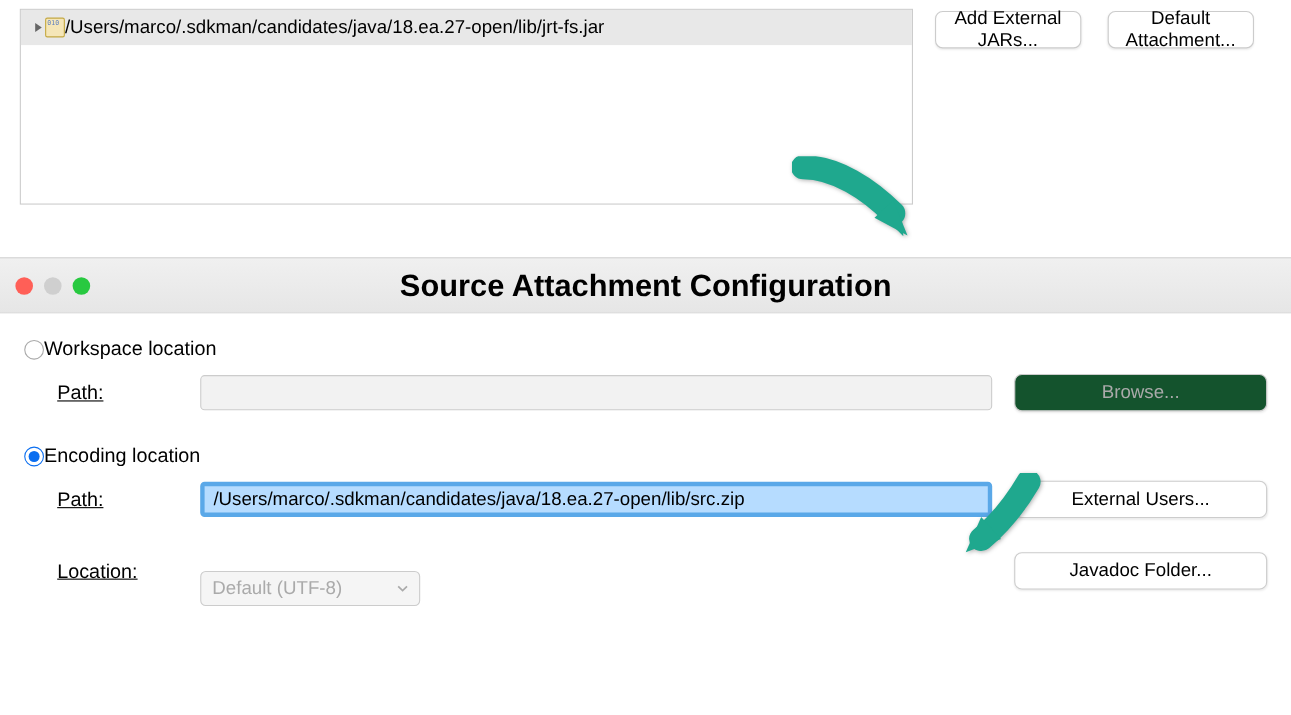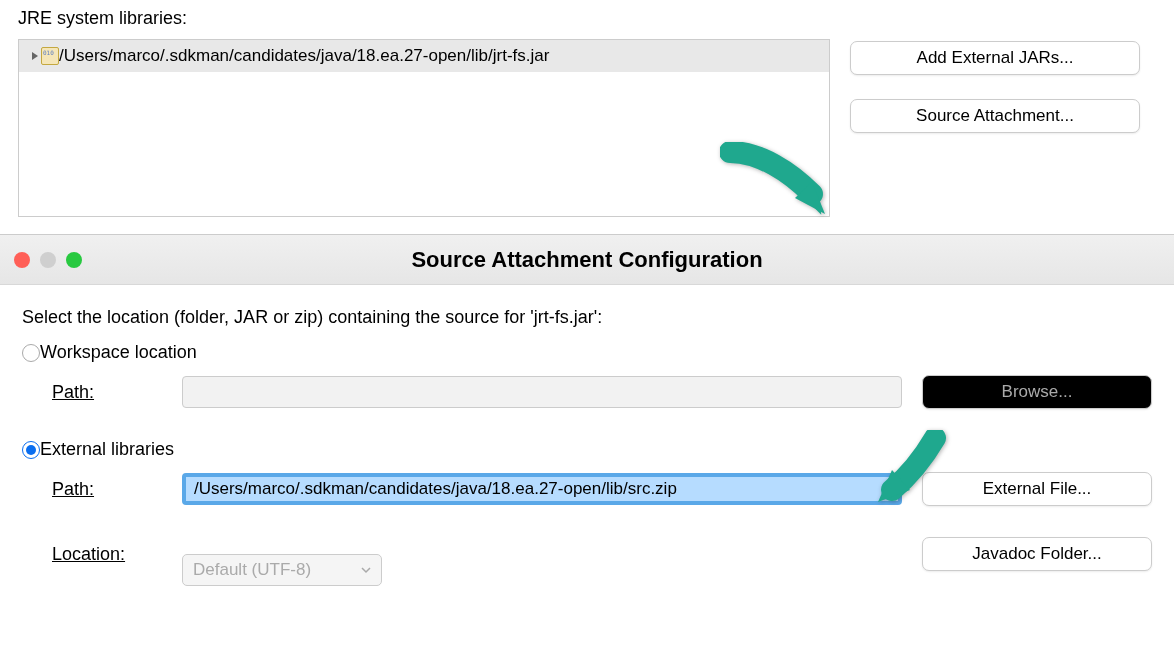--- a/index.html
+++ b/index.html
@@ -76,40 +76,40 @@
       font-family: monospace;
     }
     
     .tree-text {
       font-size: 17px;
     }
     
     .right-buttons {
       flex: 0 0 290px;
       display: flex;
-      flex-direction: column;
+      flex-direction: row;
       gap: 24px;
       padding-top: 2px;
     }
     
     .mac-button {
       height: 34px;
       background: #fff;
       border: 1px solid #ccc;
       border-radius: 7px;
       font-size: 17px;
       cursor: pointer;
       box-shadow: 0 1px 2px rgba(0,0,0,0.08);
       display: flex;
       align-items: center;
       justify-content: center;
     }
     .mac-button:disabled {
       color: #aaa;
-      background: #000000;
+      background: #14532d;
     }
     
     .dialog {
       position: absolute;
       top: 234px;
       left: 0;
       right: 0;
       background: #ececec;
       border-top: 1px solid #ccc;
       height: 416px;
@@ -136,21 +136,21 @@
       height: 16px;
       border-radius: 50%;
     }
     .tl-red { background: #ff5f57; }
     .tl-yellow { background: #cfcfcf; }
     .tl-green { background: #28c940; }
     
     .dialog-title {
       flex: 1;
       text-align: center;
-      font-size: 22px;
+      font-size: 28px;
       font-weight: 600;
     }
     
     .dialog-body {
       background: #ffffff;
       padding: 22px;
       height: calc(100% - 50px);
     }
     
     .instruction {
@@ -249,36 +249,35 @@
     }
     
     .ext-section {
       margin-top: 30px;
     }
   </style>
 </head>
 <body>
 
 <div class="top-section">
-  <div class="jre-label">JRE system libraries:</div>
   <div class="tree-container">
     <div class="tree-panel">
       <div class="tree-row">
         <span class="chevron">
           <svg width="10" height="10" viewBox="0 0 10 10">
               <path d="M2 1 L8 5 L2 9 Z" fill="#666"></path>
             </svg>
         </span>
         <span class="jar-icon"></span>
         <span class="tree-text">/Users/marco/.sdkman/candidates/java/18.ea.27-open/lib/jrt-fs.jar</span>
       </div>
     </div>
     <div class="right-buttons">
       <button class="mac-button">Add External JARs...</button>
-      <button class="mac-button">Source Attachment...</button>
+      <button class="mac-button">Default Attachment...</button>
     </div>
   </div>
 </div>
 
 <div class="arrow-annotation" style="top:142px; left:720px;">
   <svg width="130" height="85" viewBox="0 0 130 85">
     <path d="M10 10 Q 55 20, 95 55 L 80 50 L 100 70 L 98 48 L 95 55 Z" fill="#1fa88e" stroke="#1fa88e" stroke-width="2"></path>
     <path d="M10 10 C 40 10, 70 30, 92 52" fill="none" stroke="#1fa88e" stroke-width="22" stroke-linecap="round"></path>
     <polygon points="105,72 75,56 92,40" fill="#1fa88e"></polygon>
   </svg>
@@ -287,41 +286,40 @@
 <div class="dialog">
   <div class="dialog-titlebar">
     <div class="traffic-lights">
       <div class="traffic-light tl-red"></div>
       <div class="traffic-light tl-yellow"></div>
       <div class="traffic-light tl-green"></div>
     </div>
     <div class="dialog-title">Source Attachment Configuration</div>
   </div>
   <div class="dialog-body">
-    <div class="instruction">Select the location (folder, JAR or zip) containing the source for 'jrt-fs.jar':</div>
 
     <div class="radio-row">
       <div class="radio"></div>
       <div class="radio-label">Workspace location</div>
     </div>
     <div class="field-row">
       <div class="field-label">Path:</div>
       <input type="text" class="text-input" disabled="" style="">
       <button class="mac-button side-btn" disabled="">Browse...</button>
     </div>
 
     <div class="ext-section">
       <div class="radio-row">
         <div class="radio selected"></div>
-        <div class="radio-label">External libraries</div>
+        <div class="radio-label">Encoding location</div>
       </div>
       <div class="field-row">
         <div class="field-label">Path:</div>
         <input type="text" class="text-input highlighted" value="/Users/marco/.sdkman/candidates/java/18.ea.27-open/lib/src.zip" style="">
-        <button class="mac-button side-btn">External File...</button>
+        <button class="mac-button side-btn">External Users...</button>
       </div>
       <div class="field-row">
         <div class="field-label">Location:</div>
         <div class="select-box" style="margin-right:20px; flex:0 0 200px;margin-top:32px;">
           <span>Default (UTF-8)</span>
           <span>
             <svg width="10" height="10" viewBox="0 0 10 10">
                 <path d="M1 3 L5 7 L9 3" fill="none" stroke="#aaa" stroke-width="1.5"></path>
               </svg>
           </span>

